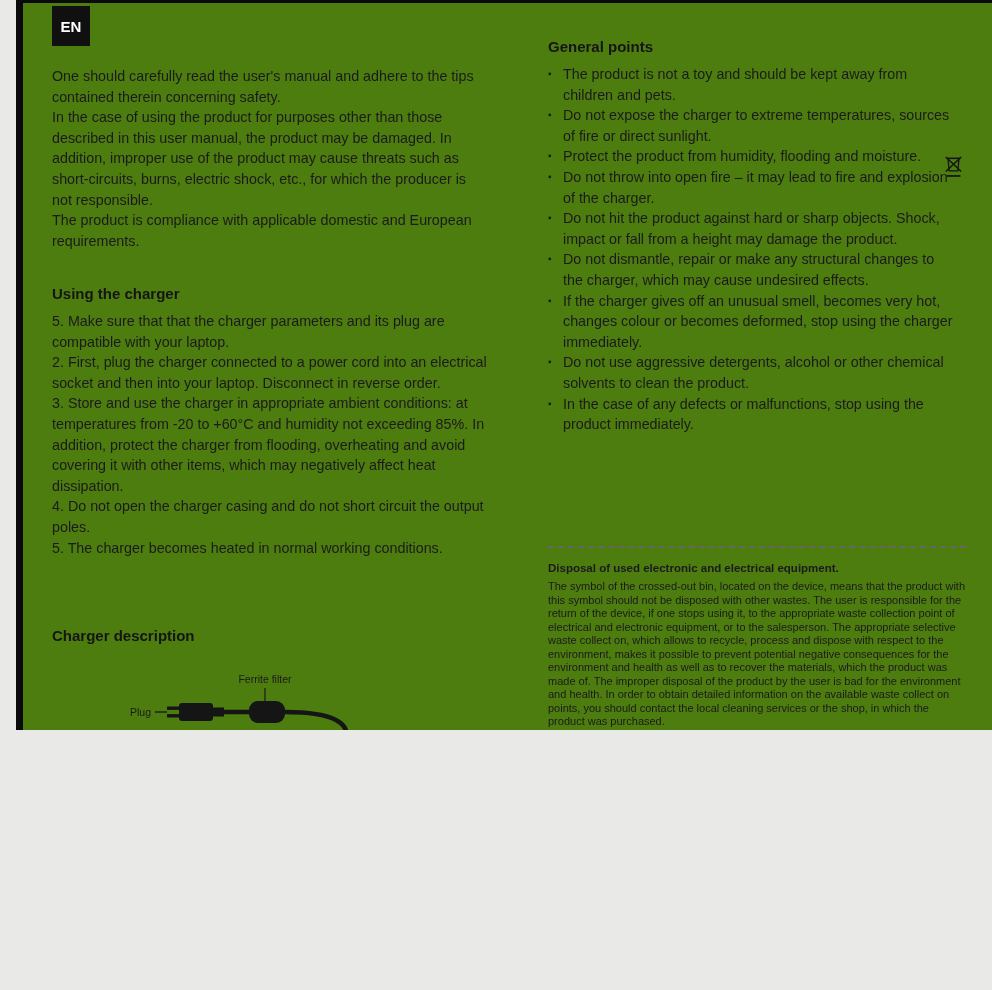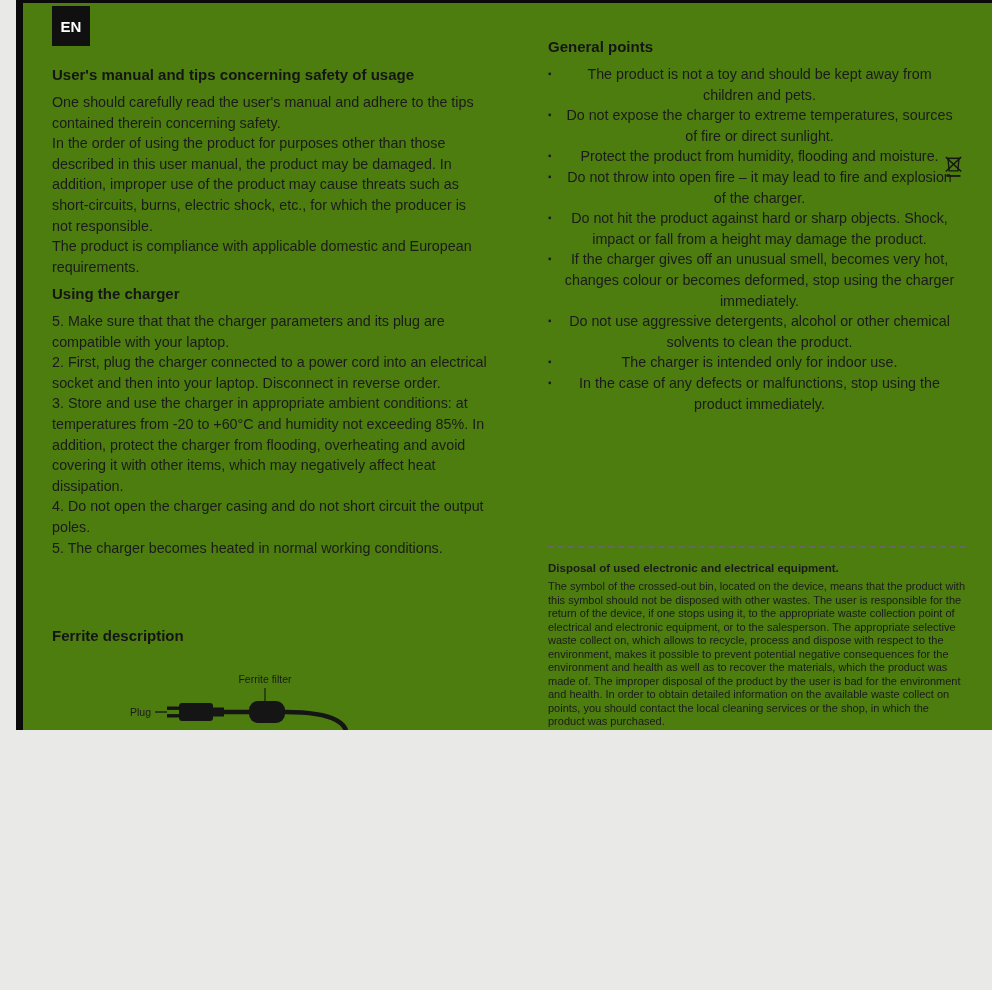--- a/index.html
+++ b/index.html
@@ -11,21 +11,21 @@
   .edge-top{position:absolute;left:0;top:0;width:100%;height:3px;background:#0a0a0a;}
   .lang-badge{position:absolute;left:36px;top:6px;width:38px;height:40px;background:#101010;
         color:#fff;display:flex;align-items:center;justify-content:center;
         font-weight:bold;font-size:15px;}
   .col-left{position:absolute;left:36px;width:437px;}
   .col-right{position:absolute;left:532px;width:420px;}
   h2{font-size:15px;font-weight:bold;margin:0 0 9px 0;color:#151515;}
   .body-text p{font-size:14.3px;line-height:20.6px;margin:0;}
   .num-list p{font-size:14.3px;line-height:20.6px;margin:0;}
   .remarks-list{list-style:none;margin:0;padding:0;width:408px;}
-  .remarks-list li{position:relative;padding-left:15px;font-size:14.3px;line-height:20.6px;text-align:center;}
+  .remarks-list li{position:relative;padding-left:15px;font-size:14.3px;line-height:20.6px;}
   .remarks-list li::before{content:"▪";position:absolute;left:0;top:0;font-size:10px;line-height:20.6px;}
   .divider{border:none;border-top:2px dashed #666;width:418px;margin:0;}
   .disposal-heading{font-size:11.5px;font-weight:bold;margin:0 0 6px 0;}
   .disposal-body{font-size:11px;line-height:13.5px;margin:0;width:420px;}
   .set-line{display:flex;align-items:baseline;font-size:14.3px;gap:19px;}
   .set-label{font-weight:bold;}
   .set-item{position:relative;padding-left:13px;}
   .set-item::before{content:"▪";position:absolute;left:0;top:1px;font-size:10px;}
   .marks-row{display:flex;align-items:center;gap:18px;}
   .ukca{font-weight:bold;font-size:20px;line-height:17px;letter-spacing:1.5px;text-align:left;}
@@ -46,41 +46,40 @@
 
   <div class="edge-top"></div>
   <div class="edge-left"></div>
   <div class="edge-right"></div>
 
   <div class="lang-badge">
     <span>EN</span>
   </div>
 
   <div class="col-left" style="top:66px;">
-    <h2>User's manual and tips concerning safety of usage</h2>
     <div class="body-text">
       <p>One should carefully read the user's manual and adhere to the tips contained therein concerning safety.</p>
-      <p>In the order of using the product for purposes other than those described in this user manual, the product may be damaged. In addition, improper use of the product may cause threats such as short-circuits, burns, electric shock, etc., for which the producer is not responsible.</p>
+      <p>In the case of using the product for purposes other than those described in this user manual, the product may be damaged. In addition, improper use of the product may cause threats such as short-circuits, burns, electric shock, etc., for which the producer is not responsible.</p>
       <p>The product is compliance with applicable domestic and European requirements.</p>
     </div>
   </div>
 
   <div class="col-left" style="top:285px;">
     <h2>Using the charger</h2>
     <div class="num-list">
       <p>5. Make sure that that the charger parameters and its plug are compatible with your laptop.</p>
       <p>2. First, plug the charger connected to a power cord into an electrical socket and then into your laptop. Disconnect in reverse order.</p>
       <p>3. Store and use the charger in appropriate ambient conditions: at temperatures from -20 to +60°C and humidity not exceeding 85%. In addition, protect the charger from flooding, overheating and avoid covering it with other items, which may negatively affect heat dissipation.</p>
       <p>4. Do not open the charger casing and do not short circuit the output poles.</p>
       <p>5. The charger becomes heated in normal working conditions.</p>
     </div>
   </div>
 
   <div class="col-left" style="top:627px;">
-    <h2>Ferrite description</h2>
+    <h2>Charger description</h2>
   </div>
 
   <div class="diagram" style="left:27px;top:660px;width:440px;height:185px;">
     <svg width="440" height="185" viewBox="0 0 440 185">
       <text x="222" y="23" text-anchor="middle" font-size="10.5" fill="#1b1b1b">Ferrite filter</text>
       <line x1="222" y1="28" x2="222" y2="43" stroke="#1b1b1b" stroke-width="1.2"></line>
 
       <text x="108" y="56" text-anchor="end" font-size="10.5" fill="#1b1b1b">Plug</text>
       <line x1="112" y1="52" x2="124" y2="52" stroke="#1b1b1b" stroke-width="1.4"></line>
 
@@ -110,23 +109,23 @@
   </div>
 
   <div class="col-right" style="top:38px;">
     <h2>General points</h2>
     <ul class="remarks-list">
       <li>The product is not a toy and should be kept away from children and pets.</li>
       <li>Do not expose the charger to extreme temperatures, sources of fire or direct sunlight.</li>
       <li>Protect the product from humidity, flooding and moisture.</li>
       <li>Do not throw into open fire – it may lead to fire and explosion of the charger.</li>
       <li>Do not hit the product against hard or sharp objects. Shock, impact or fall from a height may damage the product.</li>
+      <li>Do not dismantle, repair or make any structural changes to the charger, which may cause undesired effects.</li>
       <li>If the charger gives off an unusual smell, becomes very hot, changes colour or becomes deformed, stop using the charger immediately.</li>
       <li>Do not use aggressive detergents, alcohol or other chemical solvents to clean the product.</li>
-      <li>The charger is intended only for indoor use.</li>
       <li>In the case of any defects or malfunctions, stop using the product immediately.</li>
     </ul>
   </div>
 
   <hr class="divider col-right" style="top:546px;position:absolute;">
 
   <div class="col-right" style="top:562px;">
     <p class="disposal-heading">Disposal of used electronic and electrical equipment.</p>
     <p class="disposal-body">The symbol of the crossed-out bin, located on the device, means that the product with this symbol should not be disposed with other wastes. The user is responsible for the return of the device, if one stops using it, to the appropriate waste collection point of electrical and electronic equipment, or to the salesperson. The appropriate selective waste collect on, which allows to recycle, process and dispose with respect to the environment, makes it possible to prevent potential negative consequences for the environment and health as well as to recover the materials, which the product was made of. The improper disposal of the product by the user is bad for the environment and health. In order to obtain detailed information on the available waste collect on points, you should contact the local cleaning services or the shop, in which the product was purchased.</p>
   </div>

